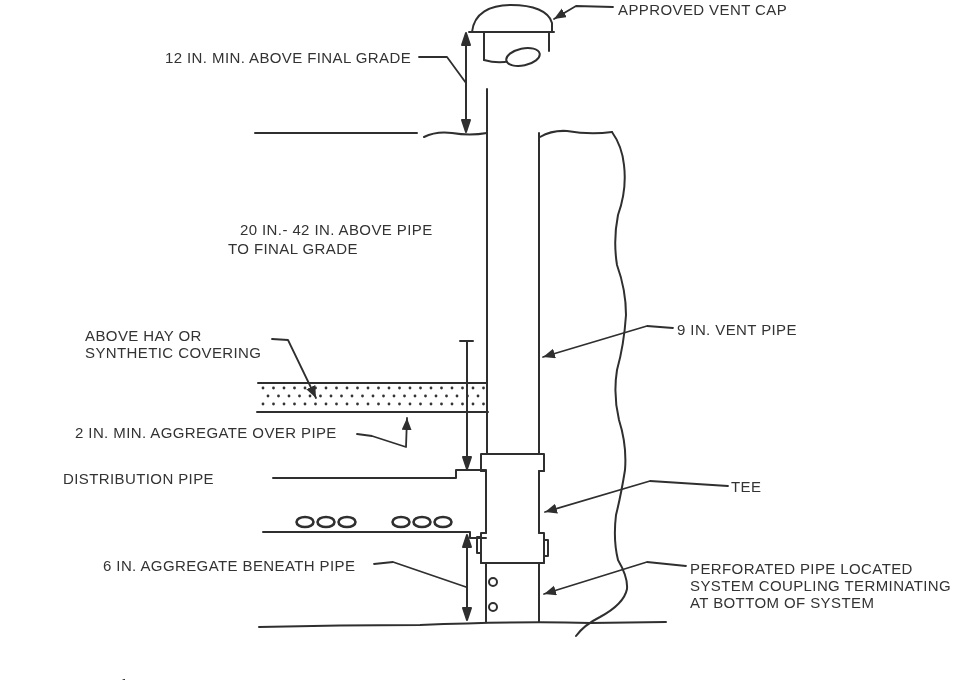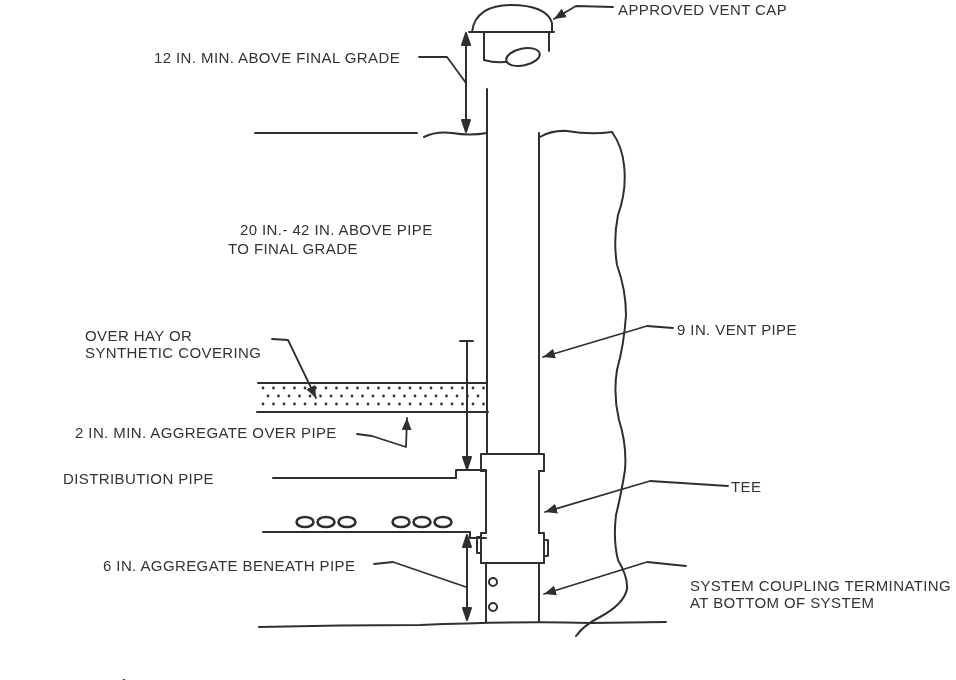--- a/index.html
+++ b/index.html
@@ -187,29 +187,30 @@
       <polyline points="673,328 647,326 543,357" marker-end="url(#arr)"></polyline>
       <polyline points="357,434 372,436 406,447 407,418" marker-end="url(#arr)"></polyline>
       <polyline points="728,486 650,481 545,512" marker-end="url(#arr)"></polyline>
       <polyline points="374,564 393,562 466,587"></polyline>
       <polyline points="686,566 647,562 544,594" marker-end="url(#arr)"></polyline>
     </g>
   </g>
 </svg>
 
   <div class="lbl" style="left:618px;top:1px">APPROVED VENT CAP</div>
-  <div class="lbl" style="left:154px;top:49px">12 IN. MIN. ABOVE FINAL GRADE</div>
+  <div class="lbl" style="left:165px;top:49px">12 IN. MIN. ABOVE FINAL GRADE</div>
   <div class="lbl" style="left:240px;top:221px">20 IN.- 42 IN. ABOVE PIPE</div>
   <div class="lbl" style="left:228px;top:240px">TO FINAL GRADE</div>
-  <div class="lbl" style="left:85px;top:327px">OVER HAY OR</div>
+  <div class="lbl" style="left:85px;top:327px">ABOVE HAY OR</div>
   <div class="lbl" style="left:85px;top:344px">SYNTHETIC COVERING</div>
   <div class="lbl" style="left:677px;top:321px">9 IN. VENT PIPE</div>
   <div class="lbl" style="left:75px;top:424px">2 IN. MIN. AGGREGATE OVER PIPE</div>
   <div class="lbl" style="left:63px;top:470px">DISTRIBUTION PIPE</div>
   <div class="lbl" style="left:731px;top:478px">TEE</div>
   <div class="lbl" style="left:103px;top:557px">6 IN. AGGREGATE BENEATH PIPE</div>
+  <div class="lbl" style="left:690px;top:560px">PERFORATED PIPE LOCATED</div>
   <div class="lbl" style="left:690px;top:577px">SYSTEM COUPLING TERMINATING</div>
   <div class="lbl" style="left:690px;top:594px">AT BOTTOM OF SYSTEM</div>
 
   <div class="note" style="left:8px;top:656px">
     <span>For 51:</span><span class="gap"></span><span>1 inch = 25.4 mm.</span>
   </div>
 </div>
 
 </body></html>

